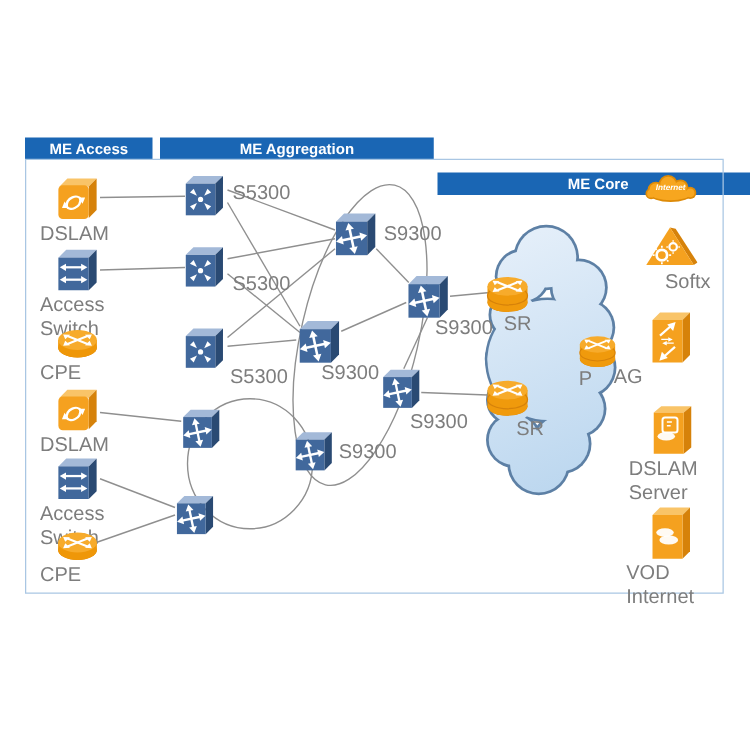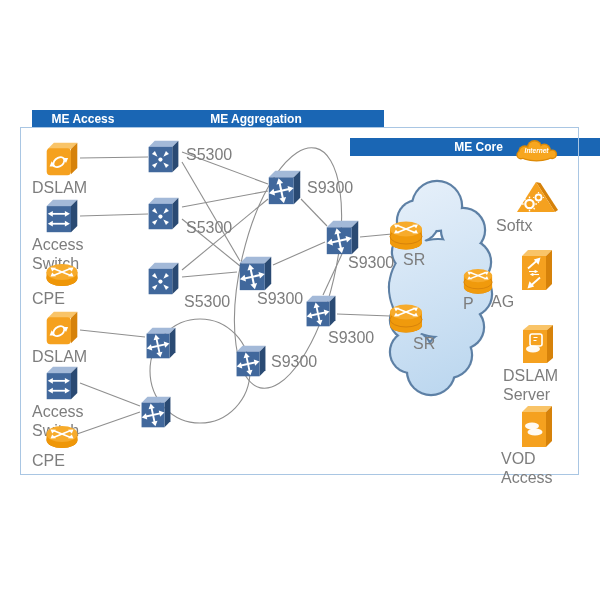--- a/index.html
+++ b/index.html
@@ -201,22 +201,22 @@
       <symbol id="sym-vod" viewBox="0 0 36 44">
         <polygon points="3,8 9,2 33,2 27,8" fill="#f9c468"></polygon>
         <polygon points="27,8 33,2 33,37 27,43" fill="#d6820a"></polygon>
         <rect x="3" y="8" width="24" height="35" fill="#f5a11f"></rect>
         <ellipse cx="13" cy="22" rx="7" ry="3.4" fill="#ffffff" opacity="0.95"></ellipse>
         <ellipse cx="16" cy="28" rx="7.5" ry="3.6" fill="#ffffff" opacity="0.95"></ellipse>
       </symbol>
     </defs>
   </svg>
 
-  <div class="hdr" style="left:32px;width:102px;">ME Access</div>
-  <div class="hdr" style="left:128px;width:256px;">ME Aggregation</div>
+  <div class="hdr" style="left:20px;width:102px;">ME Access</div>
+  <div class="hdr" style="left:128px;width:219px;">ME Aggregation</div>
   <div class="hdr" style="left:350px;width:257px;margin-top:28px;">ME Core</div>
 
   <div id="frame"></div>
 
   <svg id="wires">
     <g>
       <g fill="#5d80a5">
         <circle cx="437" cy="206" r="26.2"></circle>
           <circle cx="463" cy="230" r="23.2"></circle>
         <circle cx="469" cy="262" r="23.2"></circle>
@@ -406,36 +406,36 @@
         <use href="#sym-inet"></use>
       </svg>
     </div>
   <div id="inet-text" style="left:514px;top:146px;width:45px;">Internet</div>
 
   <div class="node" style="left:514px;top:177px;width:44px;height:40px;">
       <svg>
         <use href="#sym-softx"></use>
       </svg>
     </div>
-  <div class="lbl c" style="left:496px;top:217px;width:56px;">Softx</div>
+  <div class="lbl c" style="left:532px;top:217px;width:56px;">Softx</div>
 
   <div class="node" style="left:520px;top:248px;width:34px;height:44px;">
       <svg>
         <use href="#sym-ag"></use>
       </svg>
     </div>
   <div class="lbl c" style="left:491px;top:293px;width:58px;">AG</div>
 
   <div class="node" style="left:520px;top:323px;width:36px;height:42px;">
       <svg>
         <use href="#sym-iptv"></use>
       </svg>
     </div>
   <div class="lbl c" style="left:503px;top:367px;width:70px;">DSLAM Server</div>
 
   <div class="node" style="left:519px;top:404px;width:36px;height:44px;">
       <svg>
         <use href="#sym-vod"></use>
       </svg>
     </div>
-  <div class="lbl c" style="left:501px;top:450px;width:72px;">VOD Access</div>
+  <div class="lbl c" style="left:501px;top:450px;width:72px;">VOD Internet</div>
 
 </div>
 
 </body></html>

